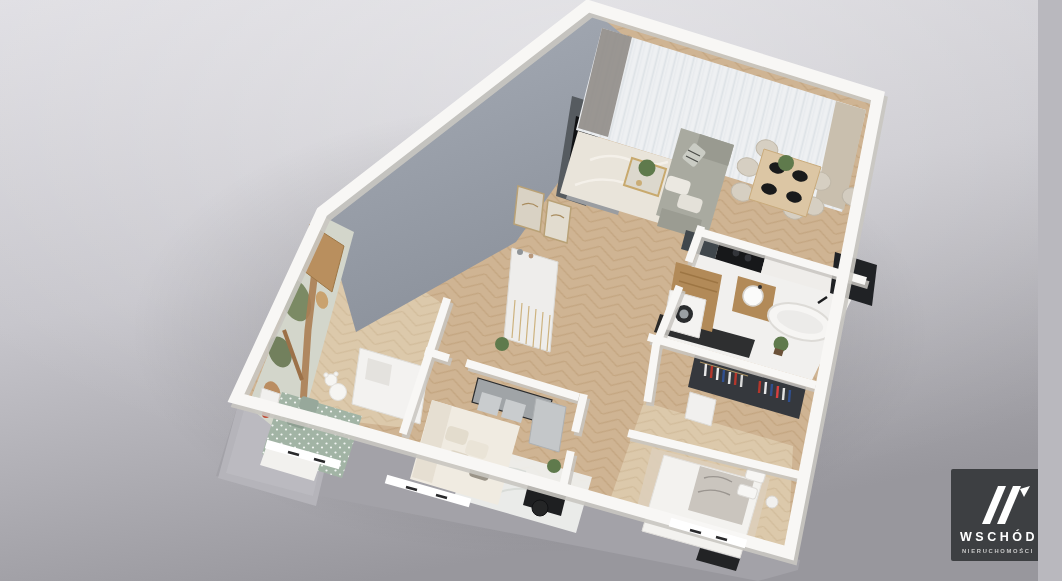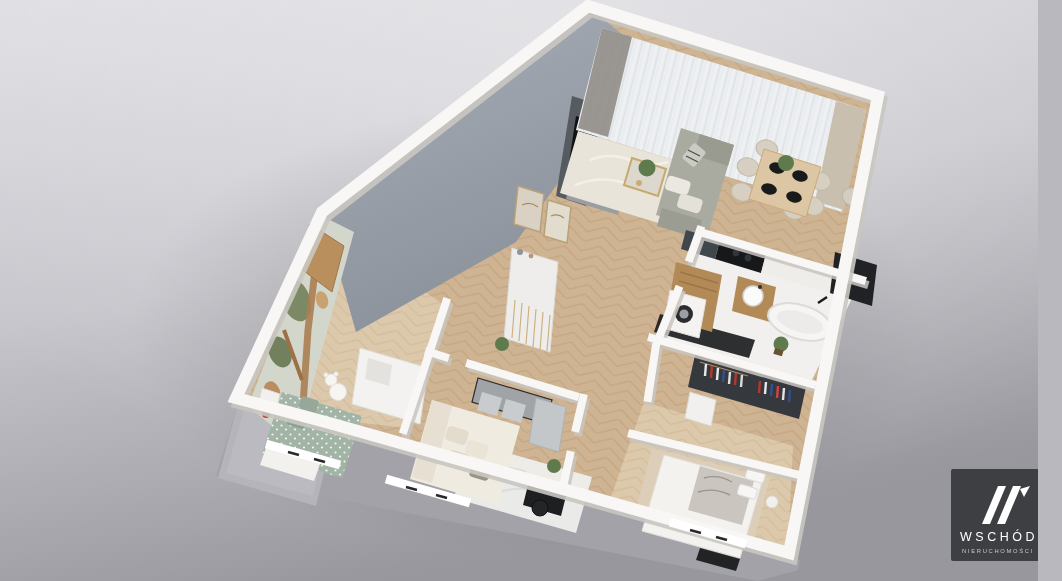--- a/index.html
+++ b/index.html
@@ -1,16 +1,16 @@
 <!DOCTYPE html>
 <html><head>
 <meta charset="utf-8">
 <style>
   html,body{margin:0;padding:0;background:#b9b8be;}
-  .stage{position:relative;width:1038px;height:581px;overflow:hidden;font-family:"Liberation Sans",sans-serif;}
+  .stage{position:relative;width:1038px;height:581px;overflow:hidden;font-family:"Liberation Sans",sans-serif;font-weight:bold;}
   svg{position:absolute;left:0;top:0;display:block;}
   text{font-family:"Liberation Sans",sans-serif;}
 </style>
 </head>
 <body>
 
 <div class="stage">
 <svg width="1062" height="581" viewBox="0 0 1062 581">
   <defs>
     <linearGradient id="bgGrad" x1="0" y1="0" x2="0.35" y2="1">

